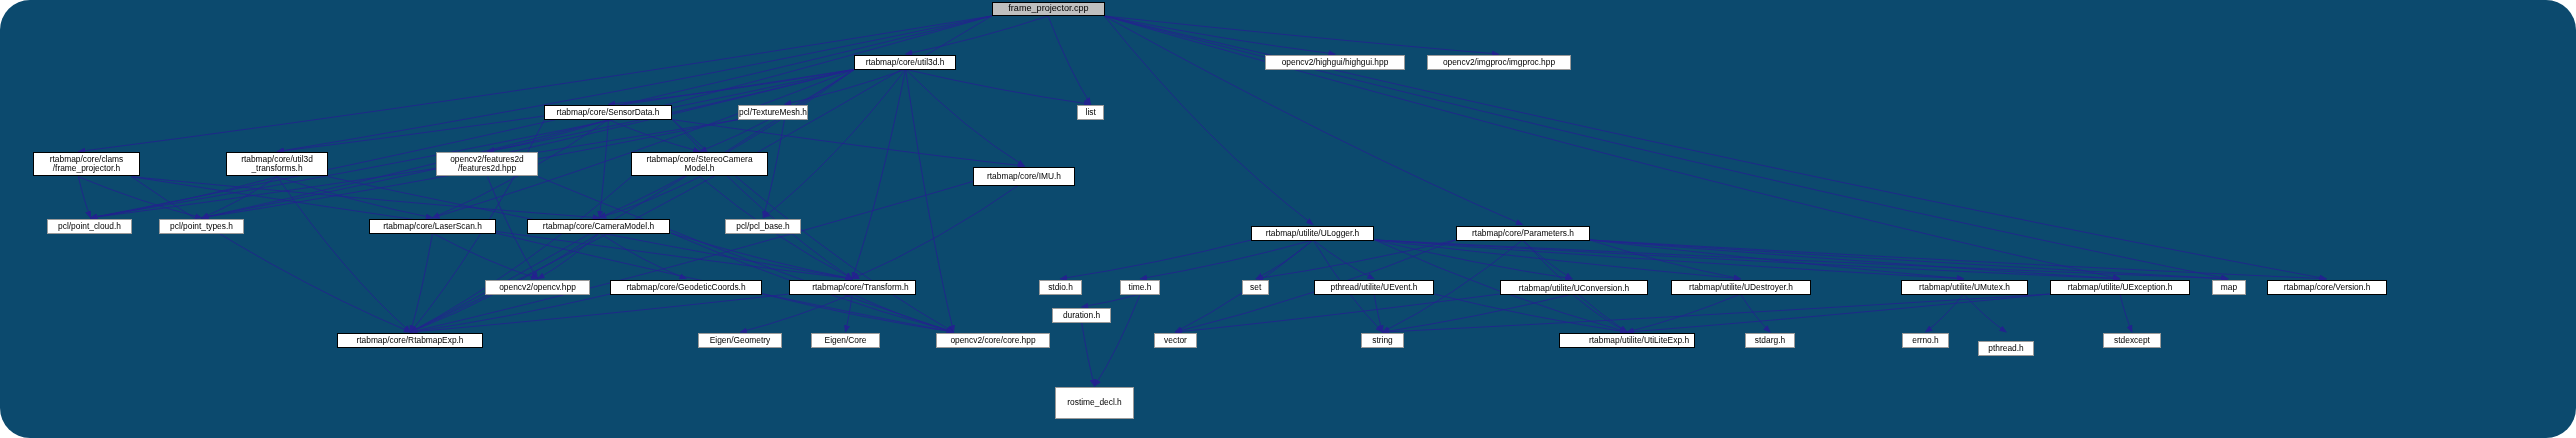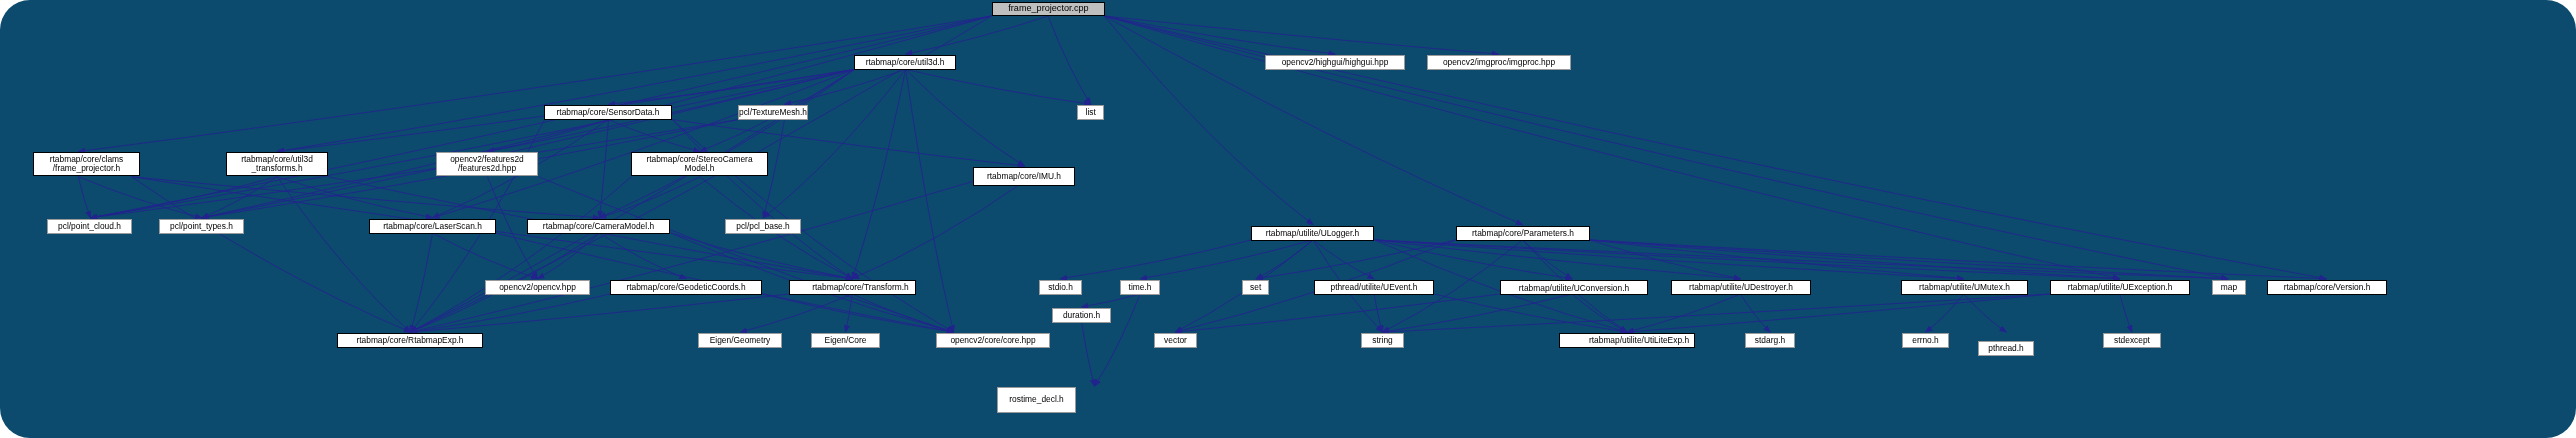--- a/index.html
+++ b/index.html
@@ -198,15 +198,15 @@
     <div class="node sys" style="left: 811px; top: 333px; width: 69px; height: 14.5px;"><span class="l2">Eigen/Core</span></div>
     <div class="node sys" style="left: 896px; top: 333px; width: 114px; height: 14.5px; margin-left: 40px;"><span class="l2">opencv2/core/core.hpp</span></div>
     <div class="node sys" style="left: 1052px; top: 308px; width: 59px; height: 14.5px;"><span class="l2">duration.h</span></div>
     <div class="node sys" style="left: 1154px; top: 333px; width: 43px; height: 14.5px;"><span class="l2">vector</span></div>
     <div class="node sys" style="left: 1361px; top: 333px; width: 43px; height: 14.5px;"><span class="l2">string</span></div>
     <div class="node" style="left: 1559px; top: 333px; width: 136px; height: 14.5px; padding-left: 24px;"><span class="l2">rtabmap/utilite/UtiLiteExp.h</span></div>
     <div class="node sys" style="left: 1745px; top: 333px; width: 50px; height: 14.5px;"><span class="l2">stdarg.h</span></div>
     <div class="node sys" style="left: 1902px; top: 333px; width: 47px; height: 14.5px;"><span class="l2">errno.h</span></div>
     <div class="node sys" style="left: 1978px; top: 333px; width: 56px; height: 14.5px; margin-top: 8px;"><span class="l2">pthread.h</span></div>
     <div class="node sys" style="left: 2103px; top: 333px; width: 58px; height: 14.5px;"><span class="l2">stdexcept</span></div>
-    <div class="node sys" style="left: 997px; top: 387px; width: 79px; height: 26px;"><span class="l2">rostime_decl.h</span></div>
+    <div class="node sys" style="left: 1055px; top: 387px; width: 79px; height: 32px;"><span class="l2">rostime_decl.h</span></div>
   </div>
 
 
 </body></html>

